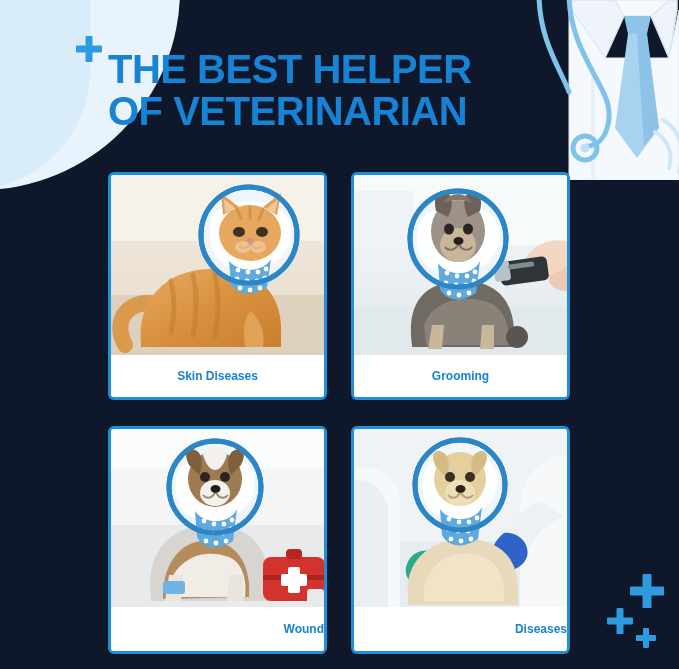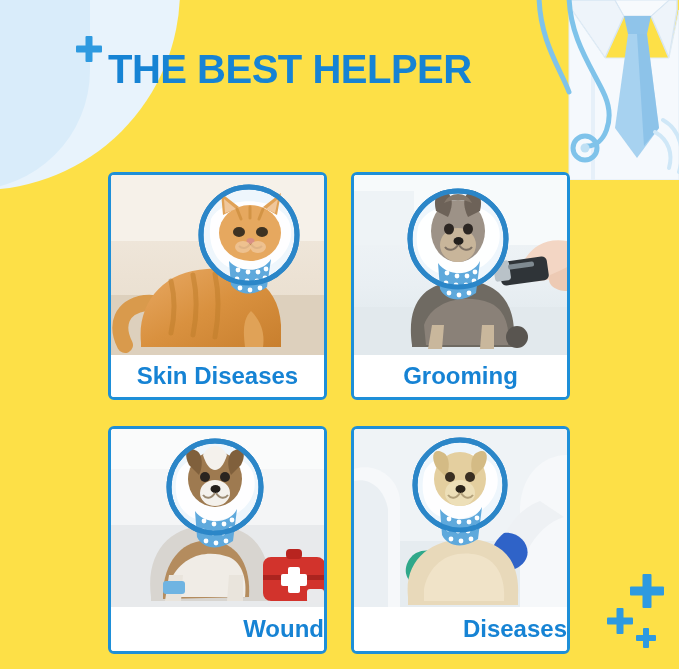--- a/index.html
+++ b/index.html
@@ -11,21 +11,21 @@
     height: 669px;
     background: #ffffff;
     font-family: "Liberation Sans", sans-serif;
     overflow: hidden;
     position: relative;
   }
   #page {
     position: relative;
     width: 679px;
     height: 669px;
-    background: #fde047;
+    background: #0f172a;
     overflow: hidden;
   }
 
   
   .bg-blue-corner {
     position: absolute;
     left: -120px;
     top: -140px;
     width: 300px;
     height: 330px;
@@ -127,21 +127,21 @@
   .card-caption {
     position: absolute;
     left: 0;
     bottom: 0;
     width: 100%;
     height: 42px;
     line-height: 42px;
     text-align: center;
     color: #1683d4;
     font-weight: bold;
-    font-size: 24px;
+    font-size: 12px;
     background: #ffffff;
   }
   .card.c2 .card-photo, .card.c3 .card-photo { height: 178px; }
   .card.c2 .card-caption, .card.c3 .card-caption { height: 44px; line-height: 44px; text-align: right; }
 
   svg { display: block; }
 </style>
 </head>
 <body>
 
@@ -178,20 +178,21 @@
     </svg>
   </div>
 
   <div class="plus" style="left:76px; top:36px; width:26px; height:26px; --pc:#2e9ae0; --pt:7px;"></div>
   <div class="plus" style="left:630px; top:574px; width:34px; height:34px; --pc:#2e9ae0; --pt:9px;"></div>
   <div class="plus" style="left:607px; top:608px; width:26px; height:26px; --pc:#2e9ae0; --pt:7px;"></div>
   <div class="plus" style="left:636px; top:628px; width:20px; height:20px; --pc:#2e9ae0; --pt:6px;"></div>
 
   <div class="title">
     <span class="line">THE BEST HELPER</span>
+    <span class="line">OF VETERINARIAN</span>
   </div>
 
   <div class="grid">
 
     <div class="card c0">
       <div class="card-photo">
         <svg width="213" height="183" viewBox="0 0 213 183">
           <defs>
             <linearGradient id="bg0" x1="0" y1="0" x2="0" y2="1">
               <stop offset="0" stop-color="#f3ece3"></stop>

